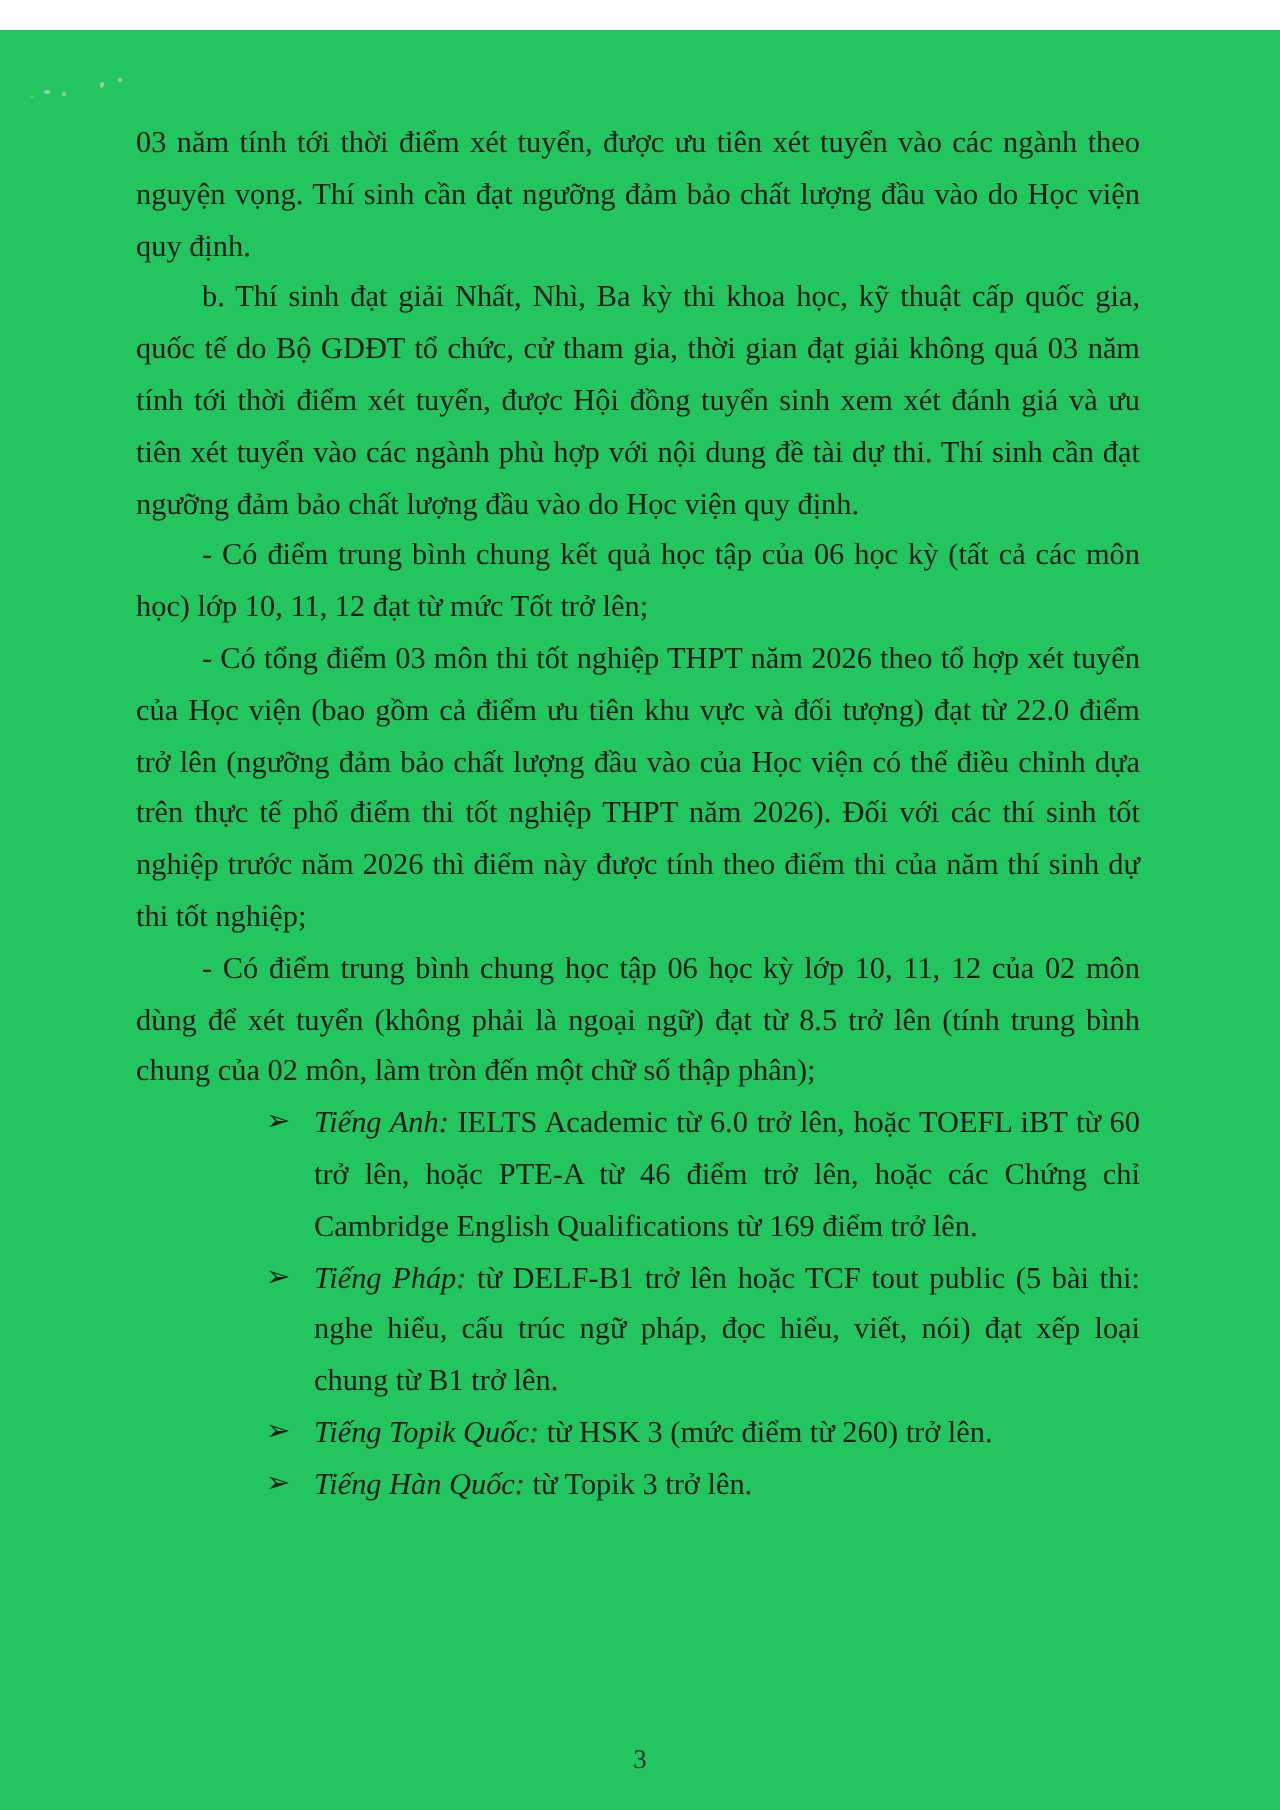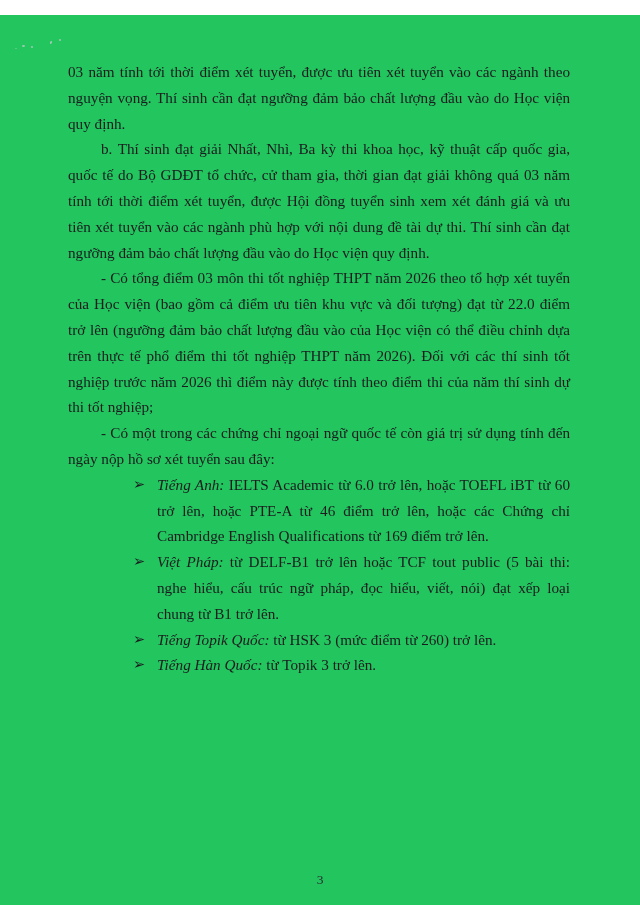--- a/index.html
+++ b/index.html
@@ -134,33 +134,36 @@
     <div class="block">
       <p class="para">03 năm tính tới thời điểm xét tuyển, được ưu tiên xét tuyển vào các ngành theo nguyện vọng. Thí sinh cần đạt ngưỡng đảm bảo chất lượng đầu vào do Học viện quy định.</p>
     </div>
 
     <div class="block">
       <p class="para indent">b. Thí sinh đạt giải Nhất, Nhì, Ba kỳ thi khoa học, kỹ thuật cấp quốc gia, quốc tế do Bộ GDĐT tổ chức, cử tham gia, thời gian đạt giải không quá 03 năm tính tới thời điểm xét tuyển, được Hội đồng tuyển sinh xem xét đánh giá và ưu tiên xét tuyển vào các ngành phù hợp với nội dung đề tài dự thi. Thí sinh cần đạt ngưỡng đảm bảo chất lượng đầu vào do Học viện quy định.</p>
     </div>
 
 
 
+    <div class="block">
+      <p class="para indent">- Có điểm trung bình chung kết quả học tập của 06 học kỳ (tất cả các môn học) lớp 10, 11, 12 đạt từ mức Tốt trở lên;</p>
+    </div>
 
     <div class="block">
       <p class="para indent">- Có tổng điểm 03 môn thi tốt nghiệp THPT năm 2026 theo tổ hợp xét tuyển của Học viện (bao gồm cả điểm ưu tiên khu vực và đối tượng) đạt từ 22.0 điểm trở lên (ngưỡng đảm bảo chất lượng đầu vào của Học viện có thể điều chỉnh dựa trên thực tế phổ điểm thi tốt nghiệp THPT năm 2026). Đối với các thí sinh tốt nghiệp trước năm 2026 thì điểm này được tính theo điểm thi của năm thí sinh dự thi tốt nghiệp;</p>
     </div>
 
+    <div class="block">
+      <p class="para indent">- Có điểm trung bình chung học tập 06 học kỳ lớp 10, 11, 12 của 02 môn dùng để xét tuyển (không phải là ngoại ngữ) đạt từ 8.5 trở lên (tính trung bình chung của 02 môn, làm tròn đến một chữ số thập phân);</p>
+    </div>
 
-    <div class="block">
-      <p class="para indent">- Có một trong các chứng chỉ ngoại ngữ quốc tế còn giá trị sử dụng tính đến ngày nộp hồ sơ xét tuyển sau đây:</p>
-    </div>
 
     <ul class="cert-list" id="cert-list">
         <li><span class="marker">➢</span><span class="lang">Tiếng Anh:</span><span> IELTS Academic từ 6.0 trở lên, hoặc TOEFL iBT từ 60 trở lên, hoặc PTE-A từ 46 điểm trở lên, hoặc các Chứng chỉ Cambridge English Qualifications từ 169 điểm trở lên.</span></li>
-        <li><span class="marker">➢</span><span class="lang">Việt Pháp:</span><span> từ DELF-B1 trở lên hoặc TCF tout public (5 bài thi: nghe hiểu, cấu trúc ngữ pháp, đọc hiểu, viết, nói) đạt xếp loại chung từ B1 trở lên.</span></li>
+        <li><span class="marker">➢</span><span class="lang">Tiếng Pháp:</span><span> từ DELF-B1 trở lên hoặc TCF tout public (5 bài thi: nghe hiểu, cấu trúc ngữ pháp, đọc hiểu, viết, nói) đạt xếp loại chung từ B1 trở lên.</span></li>
         <li class="single"><span class="marker">➢</span><span class="lang">Tiếng Topik Quốc:</span><span> từ HSK 3 (mức điểm từ 260) trở lên.</span></li>
         <li class="single"><span class="marker">➢</span><span class="lang">Tiếng Hàn Quốc:</span><span> từ Topik 3 trở lên.</span></li>
       </ul>
 
   </div>
 
   <div class="page-number">3</div>
 
   <div class="scan-edge"></div>
 

